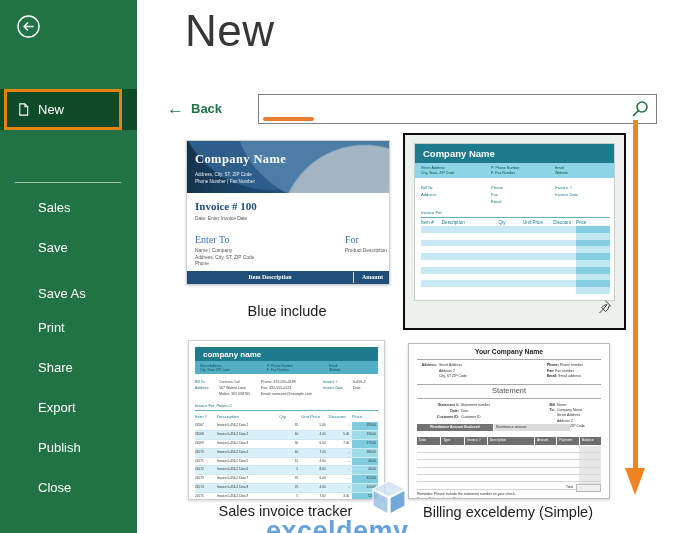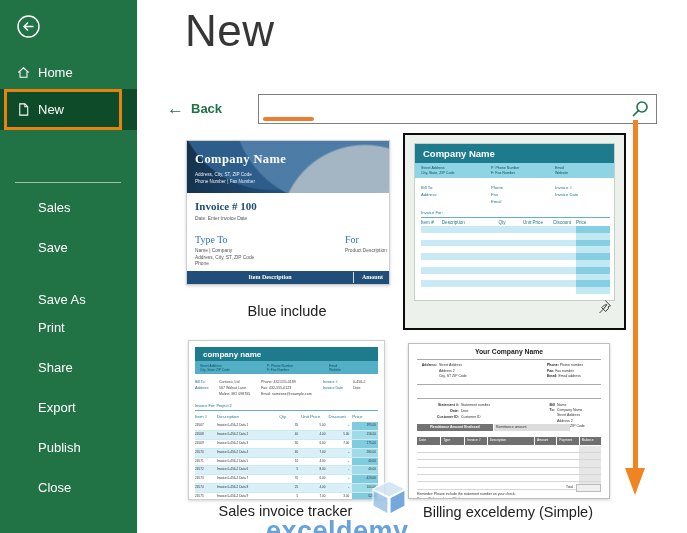--- a/index.html
+++ b/index.html
@@ -130,46 +130,38 @@
 <body>
 
 <div class="sidebar">
   <div class="back-btn">
     <svg width="25" height="25" viewBox="0 0 25 25">
       <circle cx="12.5" cy="12.5" r="10.5" fill="none" stroke="#fff" stroke-width="1.4"></circle>
       <path d="M17.5 12.5 H8.5 M12 8.5 L8 12.5 L12 16.5" fill="none" stroke="#fff" stroke-width="1.4"></path>
     </svg>
   </div>
 
-  <div class="nav-item nav-home">
-    <span class="ic">
-      <svg width="15" height="15" viewBox="0 0 16 16">
-          <path d="M2.5 8 L8 3 L13.5 8 M4.3 7.2 V13 H11.7 V7.2" fill="none" stroke="#fff" stroke-width="1.1"></path>
-        </svg>
-    </span>
-    <span>Home</span>
-  </div>
 
   <div class="nav-item nav-new">
     <span class="ic">
       <svg width="15" height="15" viewBox="0 0 16 16">
           <path d="M4 2 H9.5 L12.5 5 V14 H4 Z" fill="none" stroke="#fff" stroke-width="1.1"></path>
           <path d="M9.5 2 V5 H12.5" fill="none" stroke="#fff" stroke-width="1.1"></path>
         </svg>
     </span>
     <span>New</span>
   </div>
   <div class="hl-box"></div>
 
 
   <div class="divider"></div>
 
   <div class="nav-b" style="top:196px">Sales</div>
   <div class="nav-b" style="top:236px">Save</div>
-  <div class="nav-b" style="top:288px">Save As</div>
+  <div class="nav-b" style="top:282px">Save As</div>
   <div class="nav-b" style="top:316px">Print</div>
   <div class="nav-b" style="top:356px">Share</div>
   <div class="nav-b" style="top:396px">Export</div>
   <div class="nav-b" style="top:436px">Publish</div>
   <div class="nav-b" style="top:476px">Close</div>
 </div>
 
 <div class="page-title">New</div>
 
 <div class="back-link">
@@ -191,21 +183,21 @@
 <div class="oarrow-head"></div>
 
 <div class="thumb bi">
   <div class="bi-head">
     <div class="bi-co">Company Name</div>
     <div class="bi-ad">Address, City, ST, ZIP Code</div>
     <div class="bi-ph">Phone Number | Fax Number</div>
   </div>
   <div class="bi-no">Invoice # 100</div>
   <div class="bi-date">Date: Enter Invoice Date</div>
-  <div class="bi-billto">Type To</div>
+  <div class="bi-billto">Enter To</div>
   <div class="bi-bl">
     <div>Name | Company</div>
     <div>Address, City, ST, ZIP Code</div>
     <div>Phone</div>
   </div>
   <div class="bi-for">For</div>
   <div class="bi-fl">Product Description</div>
   <div class="bi-foot">
     <span class="bi-f1">Item Description</span>
     <span class="bi-fd"></span>
@@ -390,20 +382,21 @@
     <span>Street Address</span><br>
     <span>Address 2</span><br>
     <span>City, ST ZIP Code</span>
   </div>
   <div class="bs-cont">
     <span class="b">Phone:</span> <span>Phone number</span><br>
     <span class="b">Fax:</span> <span>Fax number</span><br>
     <span class="b">Email:</span> <span>Email address</span>
   </div>
   <div class="bs-r2"></div>
+  <div class="bs-sec">Statement</div>
   <div class="bs-r3"></div>
   <div class="bs-st">
     <span class="lb">Statement #:</span>
     <span>Statement number</span><br>
     <span class="lb">Date:</span>
     <span>Date</span><br>
     <span class="lb">Customer ID:</span>
     <span>Customer ID</span>
   </div>
   <div class="bs-bill">

